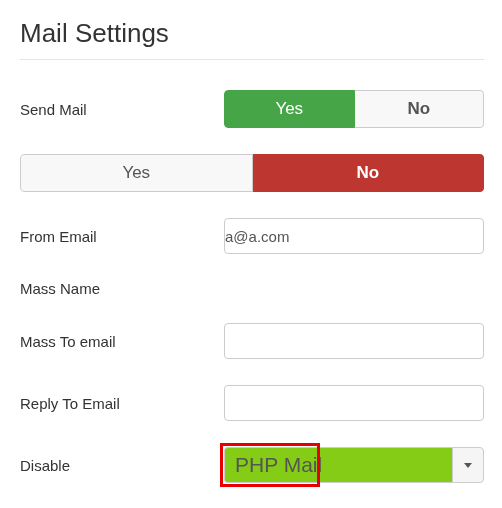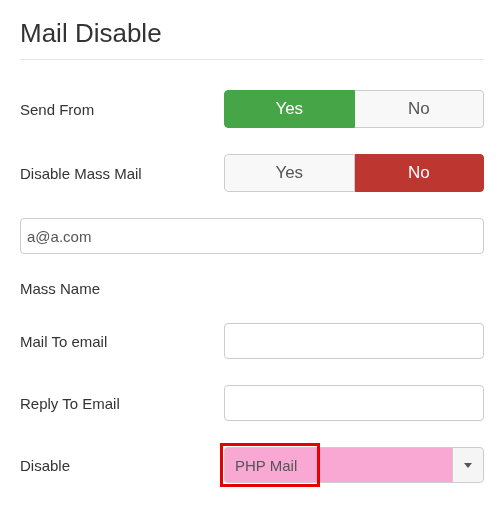--- a/index.html
+++ b/index.html
@@ -57,50 +57,50 @@
     background: #46a546;
     border-color: #46a546;
     color: #fff;
   }
   .btn-group .opt.active-red {
     background: #bd362f;
     border-color: #bd362f;
     color: #fff;
   }
   .btn-group .opt:first-child { border-top-left-radius: 4px; border-bottom-left-radius: 4px; }
-  .btn-group .opt:last-child  { border-top-right-radius: 4px; border-bottom-right-radius: 4px; }
+  .btn-group .opt:last-child  { border-top-right-radius: 4px; border-bottom-right-radius: 4px; font-weight: bold; }
 
   
   input.text-input {
     width: 100%;
     height: 36px;
-    padding: 6px 6px;
+    padding: 6px 0;
     font-size: 15px;
     color: #555;
     border: 1px solid #ccc;
     border-radius: 4px;
     outline: none;
   }
 
   
   .select-wrap {
     display: flex;
     width: 100%;
     position: relative;
   }
   .select-display {
     flex: 1;
     height: 36px;
     border: 1px solid #ccc;
     border-right: none;
     border-top-left-radius: 4px;
     border-bottom-left-radius: 4px;
-    background: #f9a8d4;
+    background: #84cc16;
     padding: 6px 10px;
-    font-size: 15px;
+    font-size: 21px;
     color: #555;
     display: flex;
     align-items: center;
   }
   .select-caret {
     width: 32px;
     height: 36px;
     border: 1px solid #ccc;
     border-top-right-radius: 4px;
     border-bottom-right-radius: 4px;
@@ -122,55 +122,55 @@
     left: -4px;
     width: 100px;
     height: 44px;
     border: 3px solid #e60000;
     pointer-events: none;
   }
 </style>
 </head>
 <body>
 
-<h2 class="page-title">Mail Disable</h2>
+<h2 class="page-title">Mail Settings</h2>
 <hr class="rule">
 
 <div class="form-row">
-  <div class="label-col">Send From</div>
+  <div class="label-col">Send Mail</div>
   <div class="control-col">
     <div class="btn-group">
       <div class="opt active-green">Yes</div>
       <div class="opt">No</div>
     </div>
   </div>
 </div>
 
 <div class="form-row">
-  <div class="label-col">Disable Mass Mail</div>
   <div class="control-col">
     <div class="btn-group">
       <div class="opt">Yes</div>
       <div class="opt active-red">No</div>
     </div>
   </div>
 </div>
 
 <div class="form-row">
+  <div class="label-col">From Email</div>
   <div class="control-col">
     <input class="text-input" type="text" value="a@a.com" style="">
   </div>
 </div>
 
 <div class="form-row">
   <div class="label-col">Mass Name</div>
 </div>
 
 <div class="form-row">
-  <div class="label-col">Mail To email</div>
+  <div class="label-col">Mass To email</div>
   <div class="control-col">
     <input class="text-input" type="text" value="" style="">
   </div>
 </div>
 
 <div class="form-row">
   <div class="label-col">Reply To Email</div>
   <div class="control-col">
     <input class="text-input" type="text" value="" style="">
   </div>

